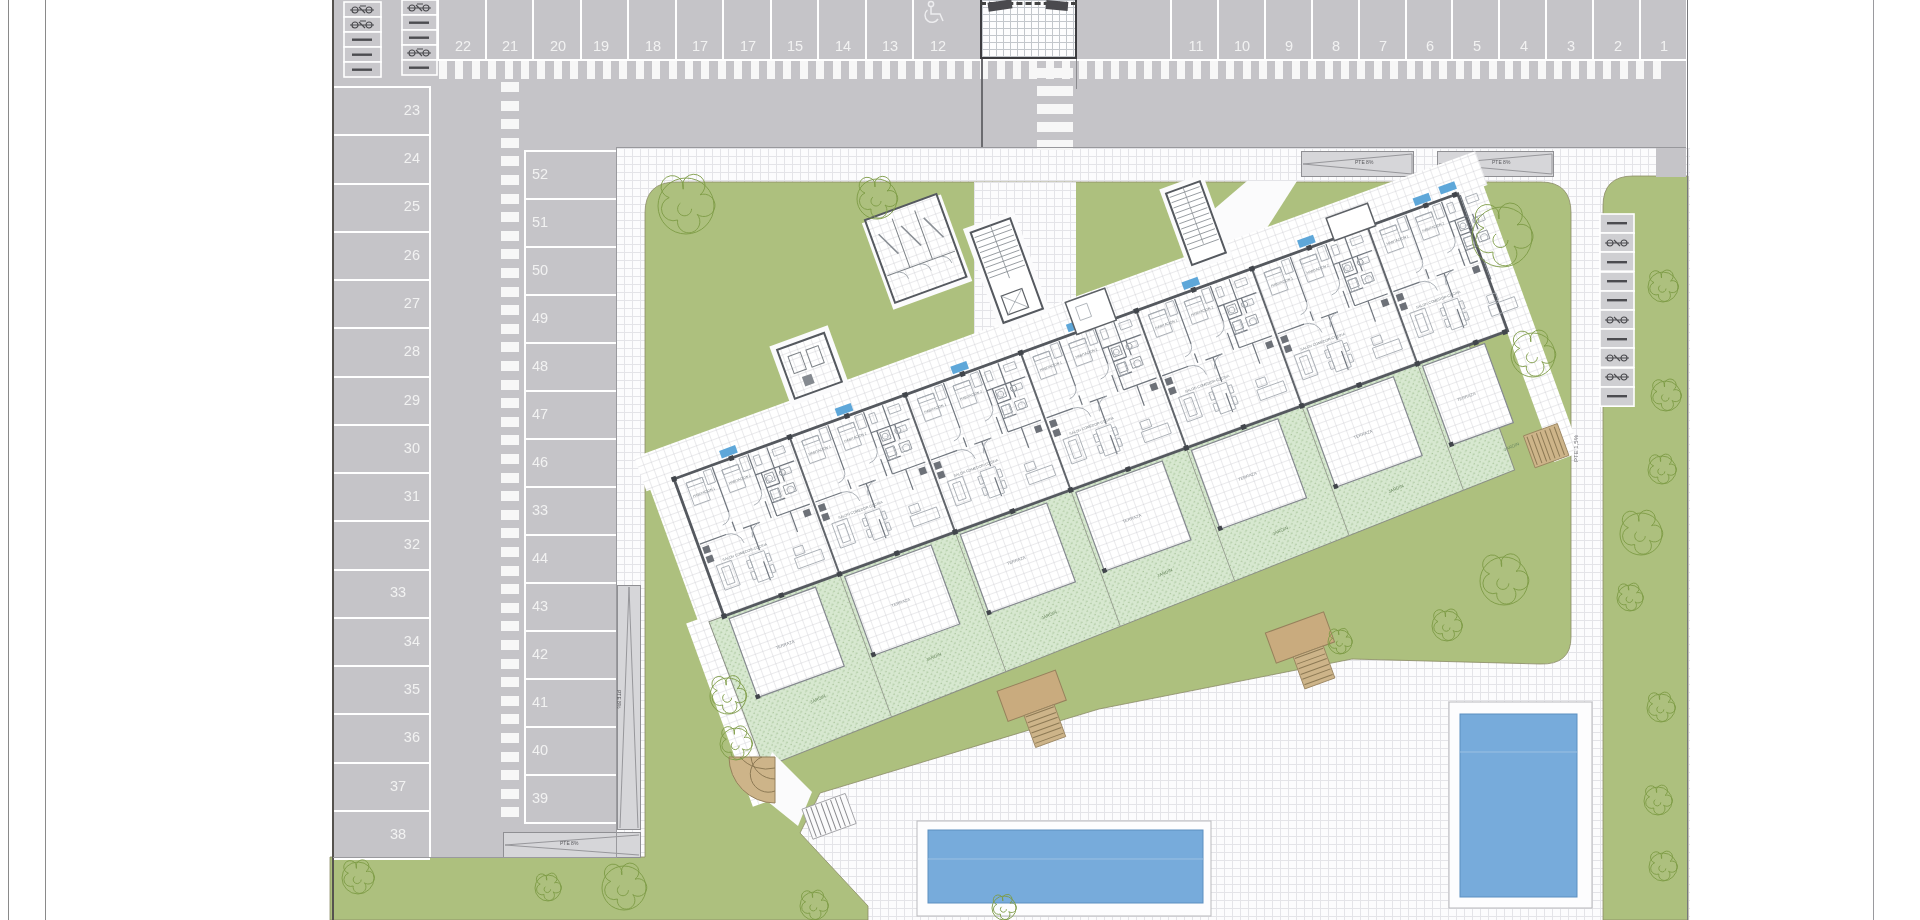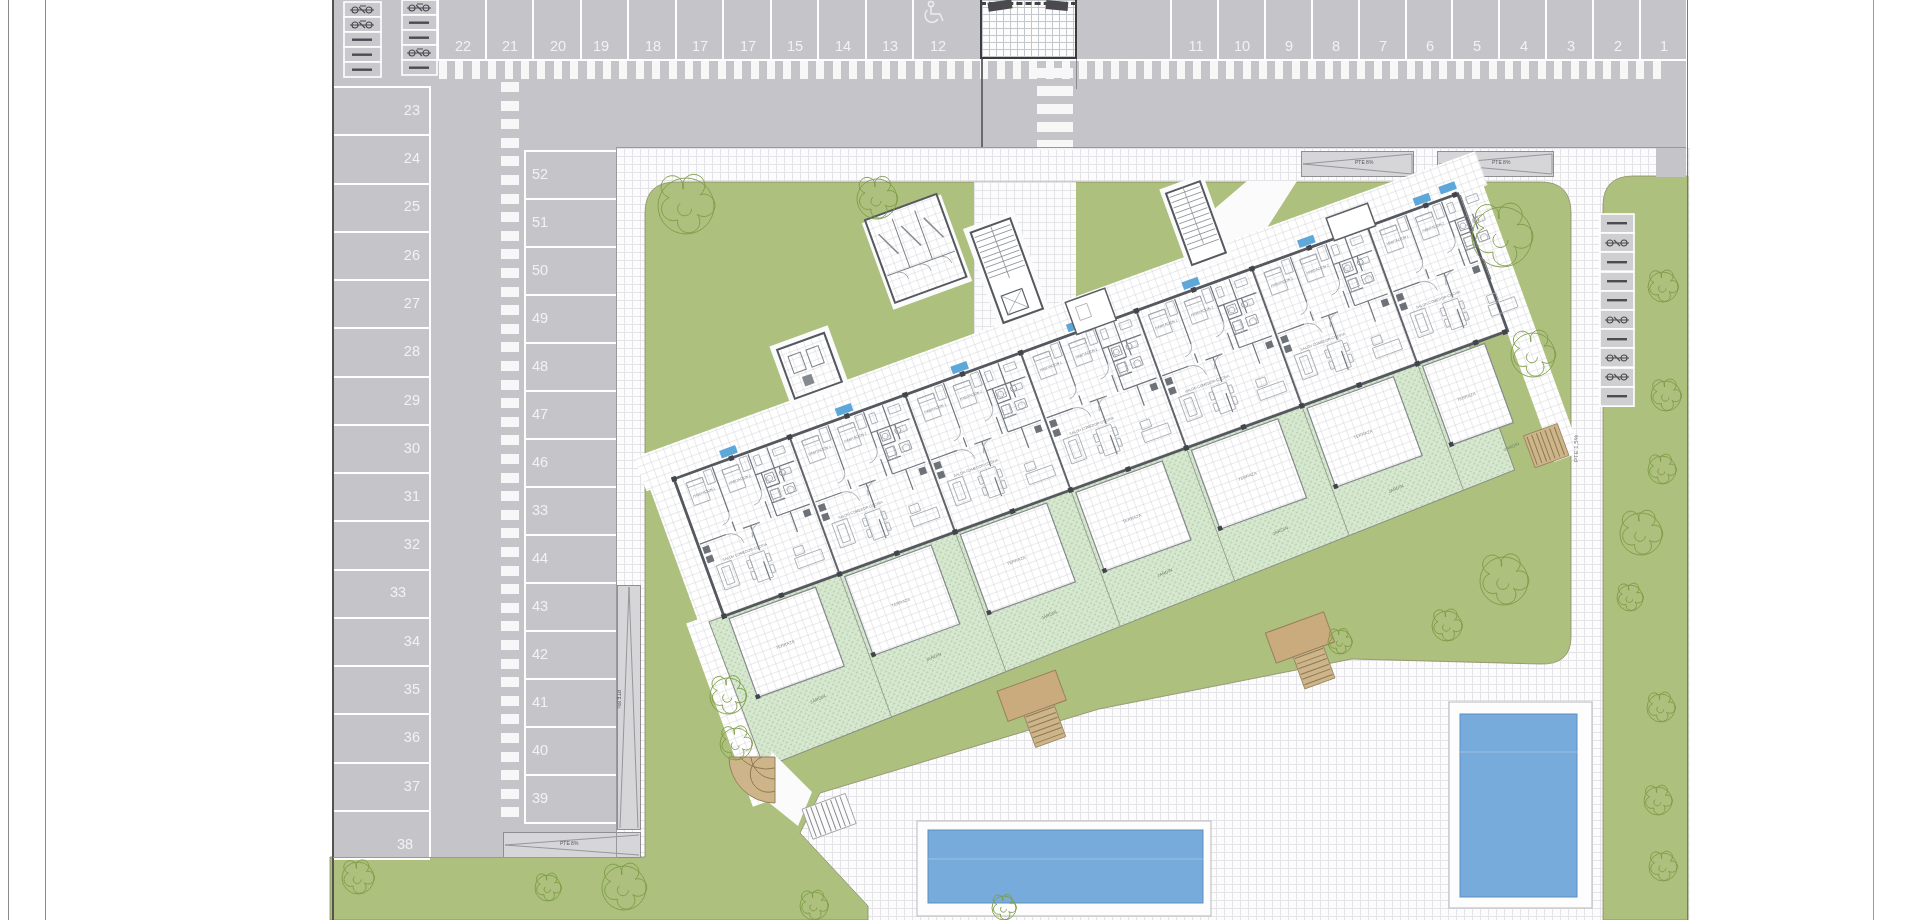--- a/index.html
+++ b/index.html
@@ -230,22 +230,22 @@
 <div class="num" style="left:390px;top:295px;width:30px;text-align:right;">27</div>
 <div class="num" style="left:390px;top:343px;width:30px;text-align:right;">28</div>
 <div class="num" style="left:390px;top:392px;width:30px;text-align:right;">29</div>
 <div class="num" style="left:390px;top:440px;width:30px;text-align:right;">30</div>
 <div class="num" style="left:390px;top:488px;width:30px;text-align:right;">31</div>
 <div class="num" style="left:390px;top:536px;width:30px;text-align:right;">32</div>
 <div class="num" style="left:390px;top:584px;width:30px;">33</div>
 <div class="num" style="left:390px;top:633px;width:30px;text-align:right;">34</div>
 <div class="num" style="left:390px;top:681px;width:30px;text-align:right;">35</div>
 <div class="num" style="left:390px;top:729px;width:30px;text-align:right;">36</div>
-<div class="num" style="left:390px;top:778px;width:30px;text-align:right;">37</div>
-<div class="num" style="left:390px;top:826px;width:30px;text-align:center;margin-top:10px;">38</div>
+<div class="num" style="left:390px;top:778px;width:30px;text-align:left;">37</div>
+<div class="num" style="left:390px;top:826px;width:30px;text-align:left;">38</div>
 
 <div class="wline" style="left:524px;top:150px;width:92px;height:2px;"></div>
 <div class="wline" style="left:524px;top:198px;width:92px;height:2px;"></div>
 <div class="wline" style="left:524px;top:246px;width:92px;height:2px;"></div>
 <div class="wline" style="left:524px;top:294px;width:92px;height:2px;"></div>
 <div class="wline" style="left:524px;top:342px;width:92px;height:2px;"></div>
 <div class="wline" style="left:524px;top:390px;width:92px;height:2px;"></div>
 <div class="wline" style="left:524px;top:438px;width:92px;height:2px;"></div>
 <div class="wline" style="left:524px;top:486px;width:92px;height:2px;"></div>
 <div class="wline" style="left:524px;top:534px;width:92px;height:2px;"></div>

